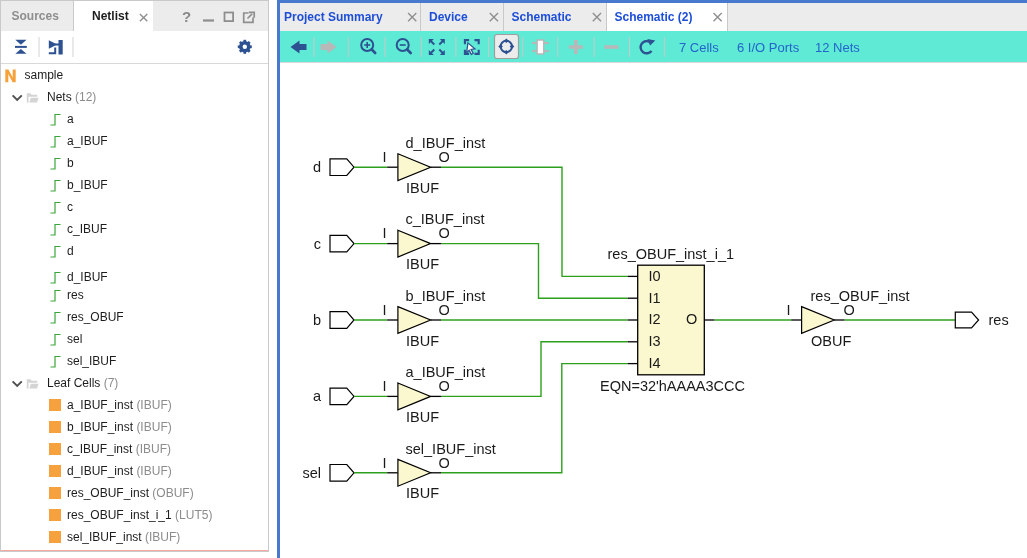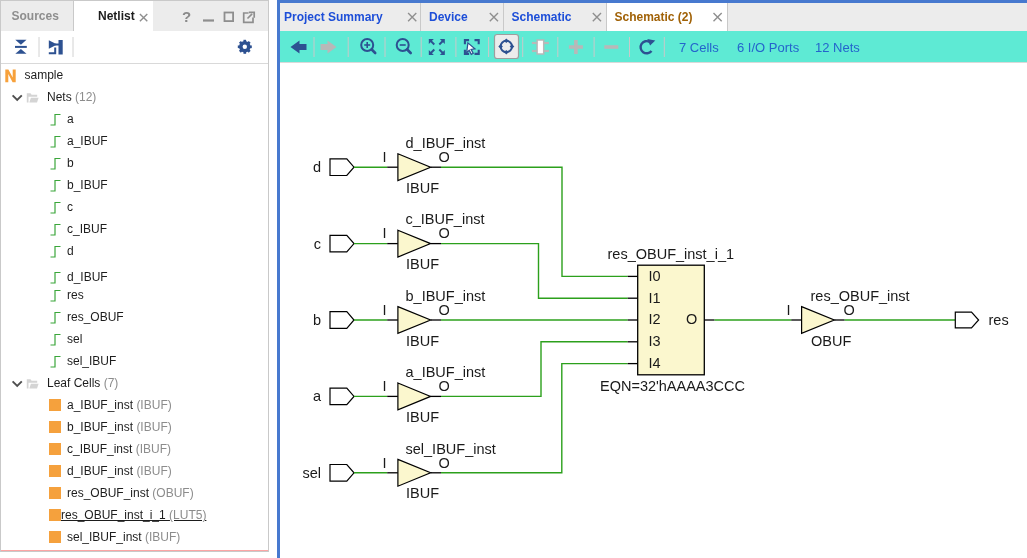--- a/index.html
+++ b/index.html
@@ -7,39 +7,39 @@
     font-family:"Liberation Sans", sans-serif; }
   .abs { position:absolute; }
   
   #leftpanel { position:absolute; left:0; top:0; width:269px; height:552px; background:#fca5a5;
     border:1px solid #c9c9c9; }
   #ltabs { position:absolute; left:0; top:0; width:267px; height:30px; background:#ececec; }
   #ltab-sources { position:absolute; left:0; top:0; width:73px; height:30px;
     font:bold 12px "Liberation Sans",sans-serif; color:#8e8e8e; line-height:30px; padding-left:10.5px;
     border-right:1px solid #c9c9c9; }
   #ltab-netlist { position:absolute; left:73px; top:0; width:79px; height:30px; background:#fff;
-    font:bold 12px "Liberation Sans",sans-serif; color:#1d1d1d; line-height:30px; padding-left:24px; }
+    font:bold 12px "Liberation Sans",sans-serif; color:#1d1d1d; line-height:30px; padding-left:18px; }
   #ltoolbar { position:absolute; left:0px; top:30px; width:267px; height:33px; background:#fff;
     border-bottom:1px solid #d9d9d9; }
   
   #tree { position:absolute; left:0px; top:63px; width:267px; height:486px; background:#fff;
     font:12px "Liberation Sans",sans-serif; color:#1d1d1d; }
   .trow { position:absolute; height:22px; line-height:22px; white-space:nowrap; left:0; width:274px; }
   .gray { color:#8c8c8c; }
   .ticon { position:absolute; }
   
   #divider { position:absolute; left:277px; top:0; width:3px; height:558px; background:#4779cf; }
   
   #rightpanel { position:absolute; left:280px; top:0; width:747px; height:558px; background:#fff; }
   #rtop { position:absolute; left:0; top:0; width:747px; height:3px; background:#4779cf; }
   #rtabs { position:absolute; left:0; top:3px; width:747px; height:28px; background:#ececec; }
   .rtab { position:absolute; top:0; height:28px;
     font:bold 12px/28px "Liberation Sans",sans-serif; color:#1d4ed8; border-right:1px solid #c9c9c9; }
   .rtab .lbl { padding-left:8px; }
-  #rtab4 { background:#fff; color:#a16207; }
+  #rtab4 { background:#fff; color:#1d4ed8; }
   #rtoolbar { position:absolute; left:0; top:31px; width:747px; height:32px; background:#5eead4;
     border-bottom:1px solid #d9d9d9; }
   .tlink { position:absolute; top:0; height:30px; color:#2464cc;
     font:13px/33px "Liberation Sans",sans-serif; }
   #schem { position:absolute; left:0; top:62px; width:747px; height:496px; }
 </style>
 </head>
 <body>
 <div id="leftpanel">
   <div id="ltabs">
@@ -198,21 +198,21 @@
 <div class="trow" style="top:396px;">
         <div class="ticon" style="left:48px;top:5px;width:12px;height:12px;background:#F5A13D;"></div>
         <span style="position:absolute;left:66px;">d_IBUF_inst <span class="gray">(IBUF)</span></span>
       </div>
 <div class="trow" style="top:418px;">
         <div class="ticon" style="left:48px;top:5px;width:12px;height:12px;background:#F5A13D;"></div>
         <span style="position:absolute;left:66px;">res_OBUF_inst <span class="gray">(OBUF)</span></span>
       </div>
 <div class="trow" style="top:440px;">
         <div class="ticon" style="left:48px;top:5px;width:12px;height:12px;background:#F5A13D;"></div>
-        <span style="position:absolute;left:60px;text-decoration:underline;">res_OBUF_inst_i_1 <span class="gray">(LUT5)</span></span>
+        <span style="position:absolute;left:66px;">res_OBUF_inst_i_1 <span class="gray">(LUT5)</span></span>
       </div>
 <div class="trow" style="top:462px;">
         <div class="ticon" style="left:48px;top:5px;width:12px;height:12px;background:#F5A13D;"></div>
         <span style="position:absolute;left:66px;">sel_IBUF_inst <span class="gray">(IBUF)</span></span>
       </div>
 </div>
 </div>
 <div id="divider"></div>
 <div id="rightpanel">
   <div id="rtop"></div>

